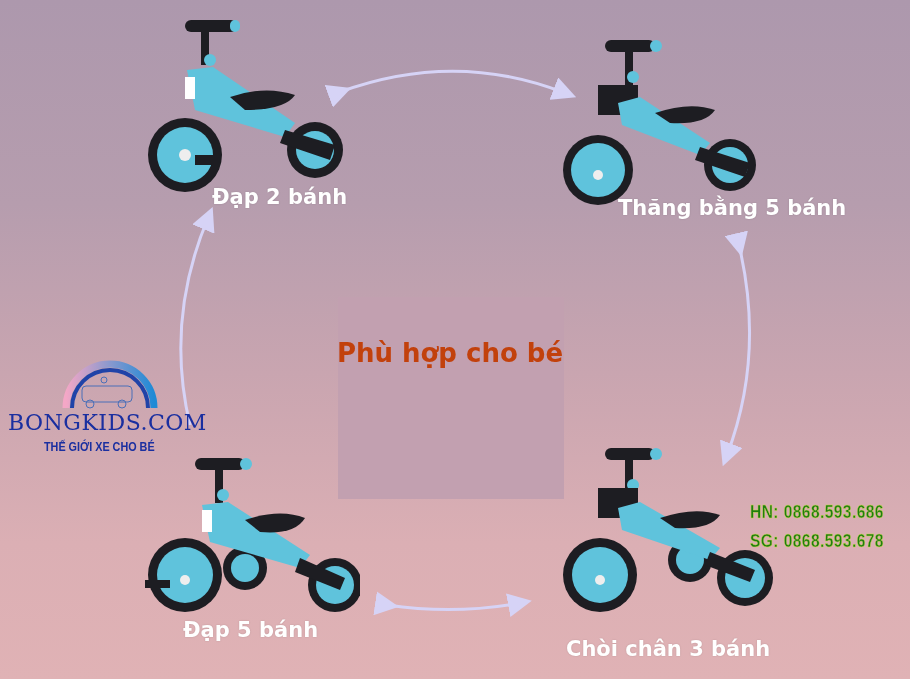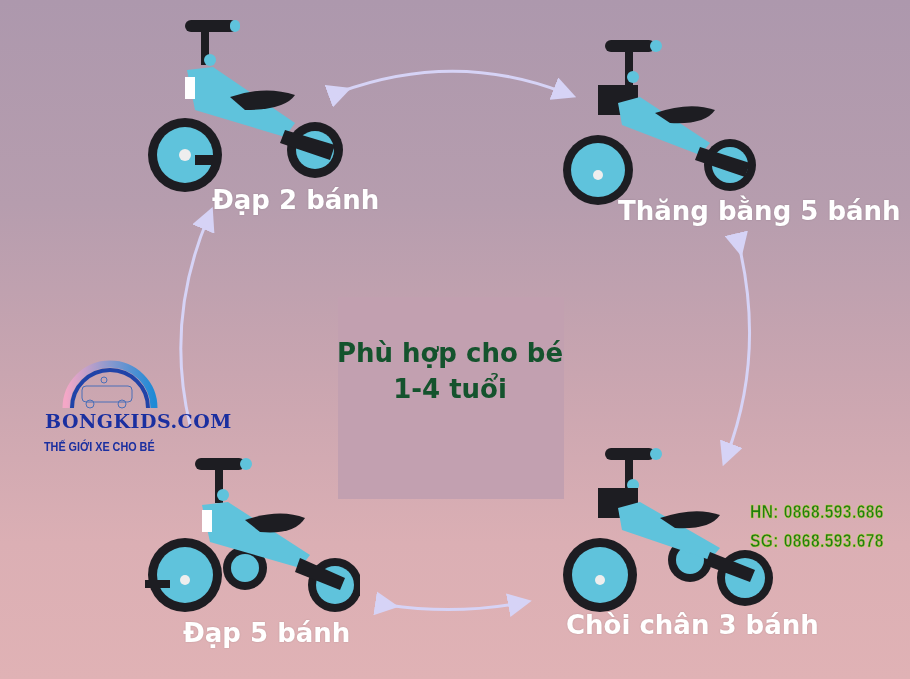--- a/index.html
+++ b/index.html
@@ -1,41 +1,40 @@
 <!DOCTYPE html>
 <html><head>
 <meta charset="utf-8">
 <style>
   html,body{margin:0;padding:0;}
   body{width:910px;height:679px;overflow:hidden;position:relative;
     background:linear-gradient(180deg,#ad98ad 0%,#b69dae 30%,#c9a5b0 55%,#dbafb4 80%,#e0b2b5 100%);
     font-family:"DejaVu Sans","Liberation Sans",sans-serif;}
   .center-box{position:absolute;left:338px;top:297px;width:226px;height:202px;background:#c2a0b0;}
-  .center-text{position:absolute;left:300px;top:335px;width:300px;text-align:center;color:#14532d;
+  .center-text{position:absolute;left:300px;top:335px;width:300px;text-align:center;color:#c2410c;
     font-weight:bold;font-size:26px;line-height:36px;}
-  .label{position:absolute;color:#fff;font-weight:bold;font-size:26px;white-space:nowrap;
+  .label{position:absolute;color:#fff;font-weight:bold;font-size:21px;white-space:nowrap;
     text-shadow:0 0 2px rgba(0,0,0,.15);}
   svg.arrows{position:absolute;left:0;top:0;}
   .bike{position:absolute;}
   .logo{position:absolute;left:0;top:340px;width:220px;height:125px;}
   .logo-name{position:absolute;left:8px;top:70px;font-family:"DejaVu Serif","Liberation Serif",serif;
-    font-weight:bold;font-size:19px;color:#1a2fa0;letter-spacing:0.5px;white-space:nowrap;margin-left:37px;}
+    font-weight:normal;font-size:22px;color:#1a2fa0;letter-spacing:0.5px;white-space:nowrap;}
   .logo-tag{position:absolute;left:44px;top:100px;font-family:"Liberation Sans",sans-serif;
     font-weight:bold;font-size:12px;color:#1a2fa0;white-space:nowrap;transform:scaleX(0.9);transform-origin:left;}
   .phones{position:absolute;left:750px;top:497px;}
   .phone{font-family:"Liberation Sans",sans-serif;font-weight:bold;font-size:19px;color:#1f7d10;
     -webkit-text-stroke:0.5px #c8d84a;line-height:29px;white-space:nowrap;transform:scaleX(0.82);transform-origin:left;letter-spacing:0.5px;}
 </style>
 </head>
 <body>
 
 <div class="center-box"></div>
 <div class="center-text">
   <div>Phù hợp cho bé</div>
-  <div>1-4 tuổi</div>
 </div>
 
 <svg class="arrows" width="910" height="679">
   <defs>
     <marker id="ah" markerWidth="8" markerHeight="8" refX="4" refY="4" orient="auto" markerUnits="strokeWidth">
       <path d="M0,0 L8,4 L0,8 Z" fill="#d6d3f6"></path>
     </marker>
   </defs>
   <g fill="none" stroke="#d6d3f6" stroke-width="3">
     <path d="M340,92 Q455,50 565,93" marker-start="url(#ah)" marker-end="url(#ah)"></path>
@@ -110,21 +109,21 @@
     <circle cx="83" cy="45" r="6" fill="#5fc3dc"></circle>
   <polygon points="62,55 88,52 170,105 160,118 70,92" fill="#5fc3dc"></polygon>
   <rect x="62" y="60" width="10" height="22" fill="#fff"></rect>
   <path d="M105,70 Q140,58 165,68 Q155,85 120,82 Z" fill="#1d1d22"></path>
   <polygon points="160,108 205,128 200,140 155,122" fill="#1d1d22"></polygon>
   <rect x="5" y="130" width="25" height="8" fill="#1d1d22"></rect>
 </svg>
 
 <div class="label" style="left:212px;top:185px">Đạp 2 bánh</div>
 <div class="label" style="left:618px;top:196px">Thăng bằng 5 bánh</div>
-<div class="label" style="left:566px;top:610px">Chòi chân 3 bánh</div>
+<div class="label" style="left:566px;top:637px">Chòi chân 3 bánh</div>
 <div class="label" style="left:183px;top:618px">Đạp 5 bánh</div>
 
 <div class="logo">
   <svg width="220" height="75" style="position:absolute;left:0;top:0">
     <defs>
       <linearGradient id="lg" x1="0" x2="1" y1="0" y2="0">
         <stop offset="0" stop-color="#f4a7c6"></stop>
           <stop offset="1" stop-color="#1e8ad6"></stop>
       </linearGradient>
     </defs>

